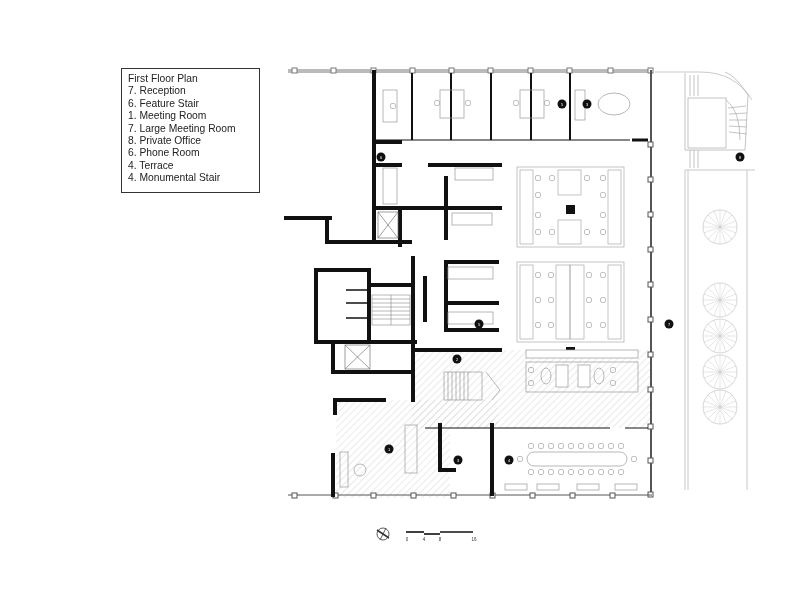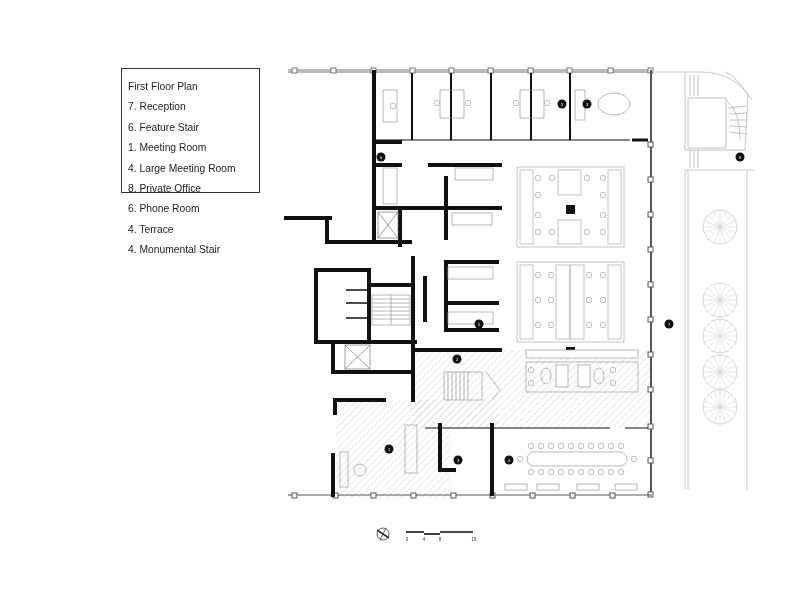--- a/index.html
+++ b/index.html
@@ -1,31 +1,31 @@
 <!DOCTYPE html>
 <html><head>
 <meta charset="utf-8">
 <style>
   html,body{margin:0;padding:0;background:#fff;}
   body{width:800px;height:600px;position:relative;overflow:hidden;font-family:"Liberation Sans",sans-serif;}
   #legend{position:absolute;left:121px;top:68px;width:139px;height:125px;border:1.3px solid #333;box-sizing:border-box;padding:4px 6px;font-size:10.3px;line-height:12.4px;color:#222;}
-  #legend div{white-space:nowrap;margin-top:8px;}
+  #legend div{white-space:nowrap;}
   svg{position:absolute;left:0;top:0;}
   .tag{font-family:"Liberation Sans",sans-serif;font-size:4px;fill:#fff;text-anchor:middle;}
   .sc{font-family:"Liberation Sans",sans-serif;font-size:4.5px;fill:#333;text-anchor:middle;}
 </style>
 </head>
 <body>
 
 <div id="legend">
   <div>First Floor Plan</div>
   <div>7.  Reception</div>
   <div>6. Feature Stair</div>
   <div>1. Meeting Room</div>
-  <div>4. Large Meeting Room</div>
+  <div>7. Large Meeting Room</div>
   <div>8. Private Office</div>
   <div>6. Phone Room</div>
   <div>4. Terrace</div>
   <div>4. Monumental Stair</div>
 </div>
 
 <svg width="800" height="600" viewBox="0 0 800 600">
   <defs>
     <pattern id="hatch" width="5" height="5" patternUnits="userSpaceOnUse" patternTransform="rotate(45)">
       <line x1="0" y1="0" x2="0" y2="5" stroke="#d6d6d6" stroke-width="1"></line>

